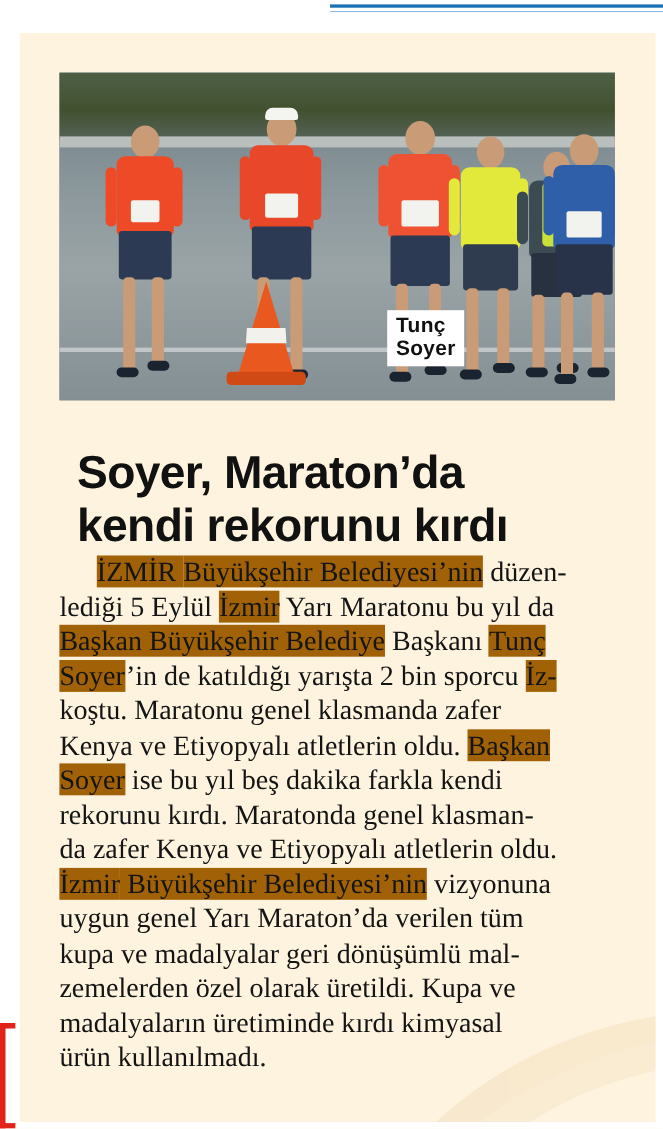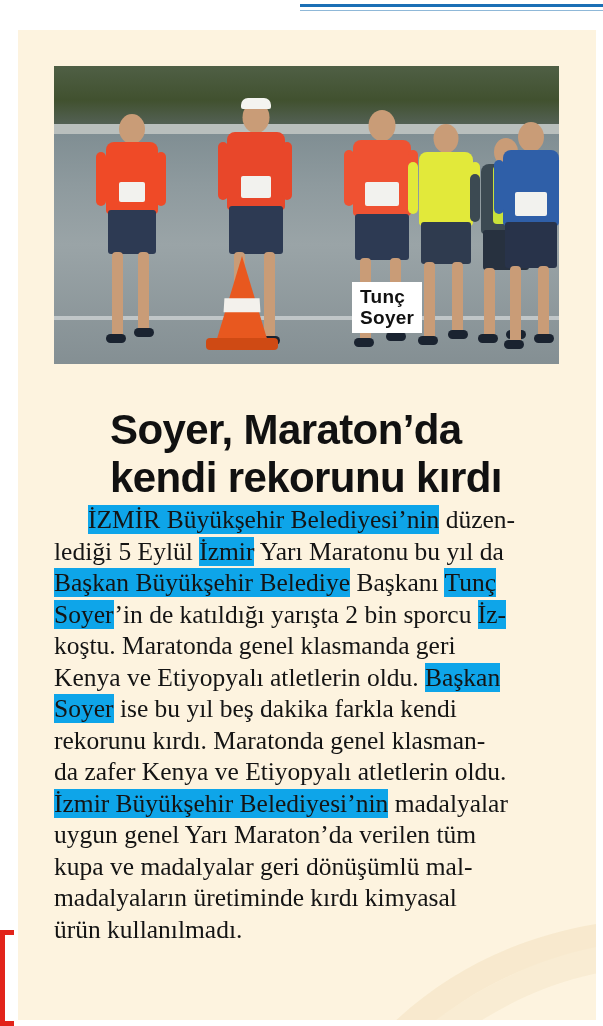--- a/index.html
+++ b/index.html
@@ -202,37 +202,37 @@
     left: 52px;
     top: 348px;
     width: 520px;
     font-family: "Liberation Sans", sans-serif;
     font-weight: bold;
     font-size: 42px;
     line-height: 48px;
     color: #111111;
     letter-spacing: -0.6px;
   }
-  #headline .hl-line { display: block; margin-left: 40px; }
+  #headline .hl-line { display: block; }
 
   
   #body-text {
     position: absolute;
     left: 36px;
     top: 474px;
     width: 514px;
     font-family: "Liberation Serif", serif;
     font-size: 25.5px;
     line-height: 31.5px;
     color: #141414;
     text-align: left;
   }
   #body-text .indent { display: inline-block; width: 34px; }
   .hl-cyan {
-    background: #0ea5e9;
+    background: #a16207;
     box-decoration-break: clone;
     -webkit-box-decoration-break: clone;
   }
 </style>
 </head>
 <body>
 
 <div id="top-rule-right"></div>
 <div id="top-rule-thin"></div>
 <div id="left-mark"></div>
@@ -341,25 +341,26 @@
   <h1 id="headline">
     <span class="hl-line">Soyer, Maraton’da</span>
     <span class="hl-line">kendi rekorunu kırdı</span>
   </h1>
 
   <div id="body-text">
       <div><span class="indent"></span><span class="hl-cyan">İZMİR </span><span class="hl-cyan">Büyükşehir Belediyesi’nin</span><span> düzen-</span></div>
       <div><span>lediği 5 Eylül </span><span class="hl-cyan">İzmir</span><span> Yarı Maratonu bu yıl da</span></div>
       <div><span class="hl-cyan">Başkan Büyükşehir Belediye</span><span> Başkanı </span><span class="hl-cyan">Tunç</span></div>
       <div><span class="hl-cyan">Soyer</span><span>’in de katıldığı yarışta 2 bin sporcu </span><span class="hl-cyan">İz-</span></div>
-      <div><span>koştu. Maratonda genel klasmanda geri</span></div>
+      <div><span>koştu. Maratonu genel klasmanda zafer</span></div>
       <div><span>Kenya ve Etiyopyalı atletlerin oldu. </span><span class="hl-cyan">Başkan</span></div>
       <div><span class="hl-cyan">Soyer</span><span> ise bu yıl beş dakika farkla kendi</span></div>
       <div><span>rekorunu kırdı.  Maratonda genel klasman-</span></div>
       <div><span>da zafer Kenya ve Etiyopyalı atletlerin oldu.</span></div>
-      <div><span class="hl-cyan">İzmir</span><span class="hl-cyan"> Büyükşehir Belediyesi’nin</span><span> madalyalar</span></div>
+      <div><span class="hl-cyan">İzmir</span><span class="hl-cyan"> Büyükşehir Belediyesi’nin</span><span> vizyonuna</span></div>
       <div><span>uygun genel Yarı Maraton’da verilen tüm</span></div>
       <div><span>kupa ve madalyalar geri dönüşümlü mal-</span></div>
+      <div><span>zemelerden özel olarak üretildi. Kupa ve</span></div>
       <div><span>madalyaların üretiminde kırdı kimyasal</span></div>
       <div><span>ürün kullanılmadı.</span></div>
     </div>
 
 </div>
 
 </body></html>

